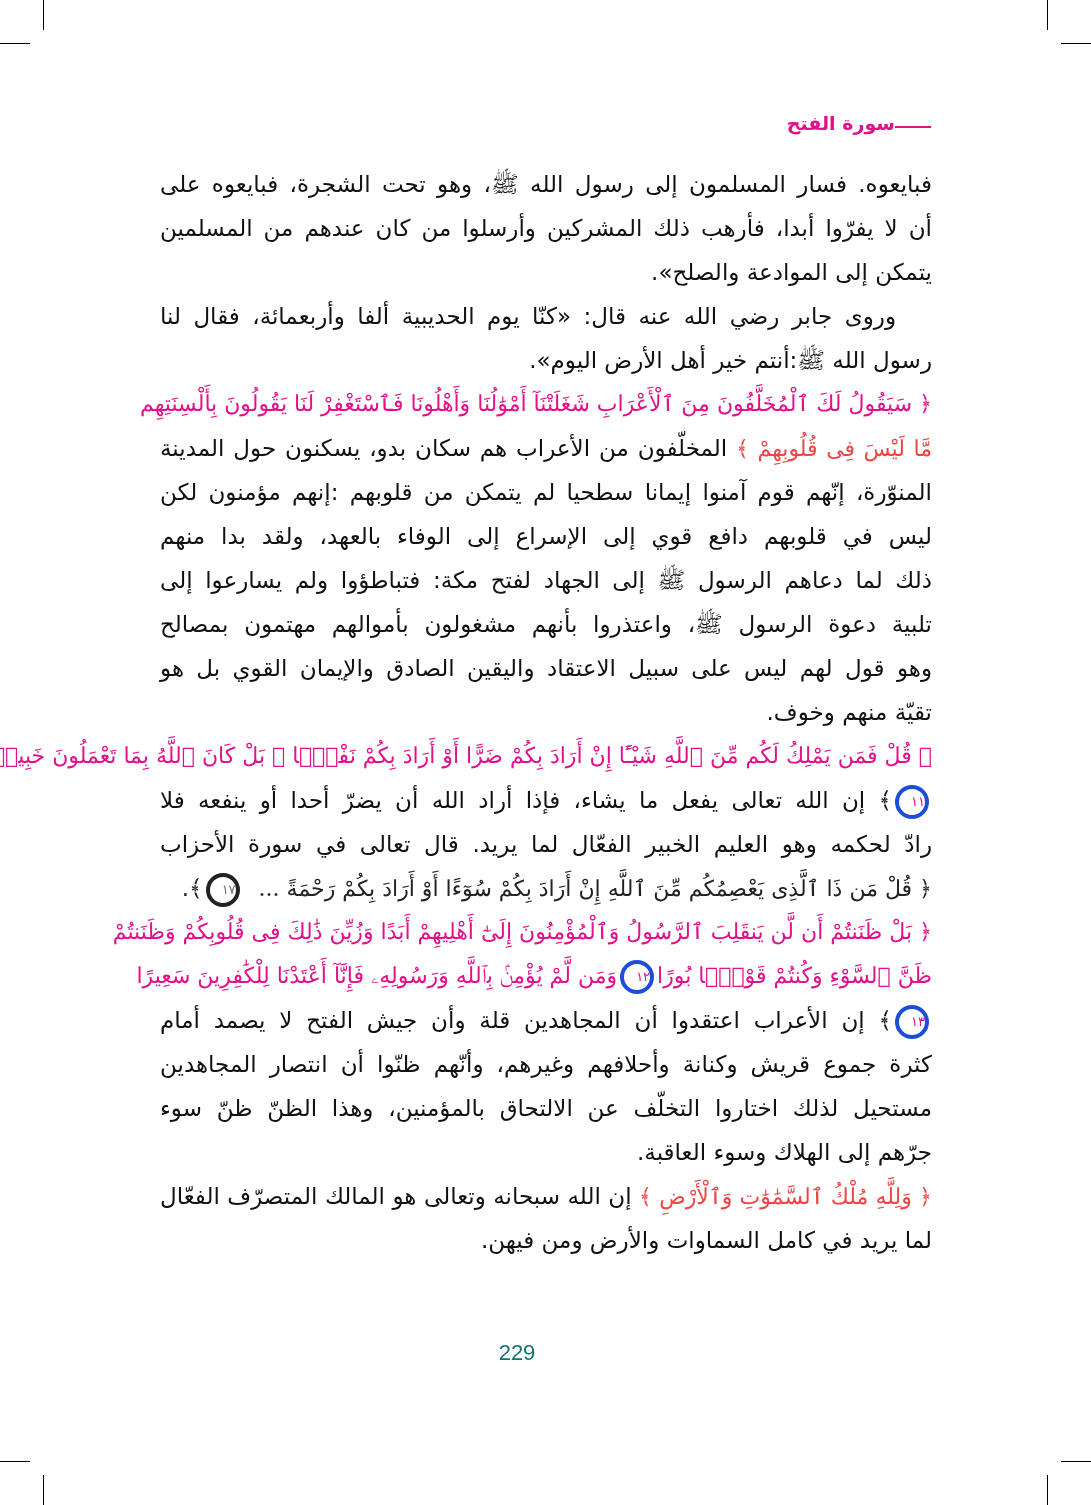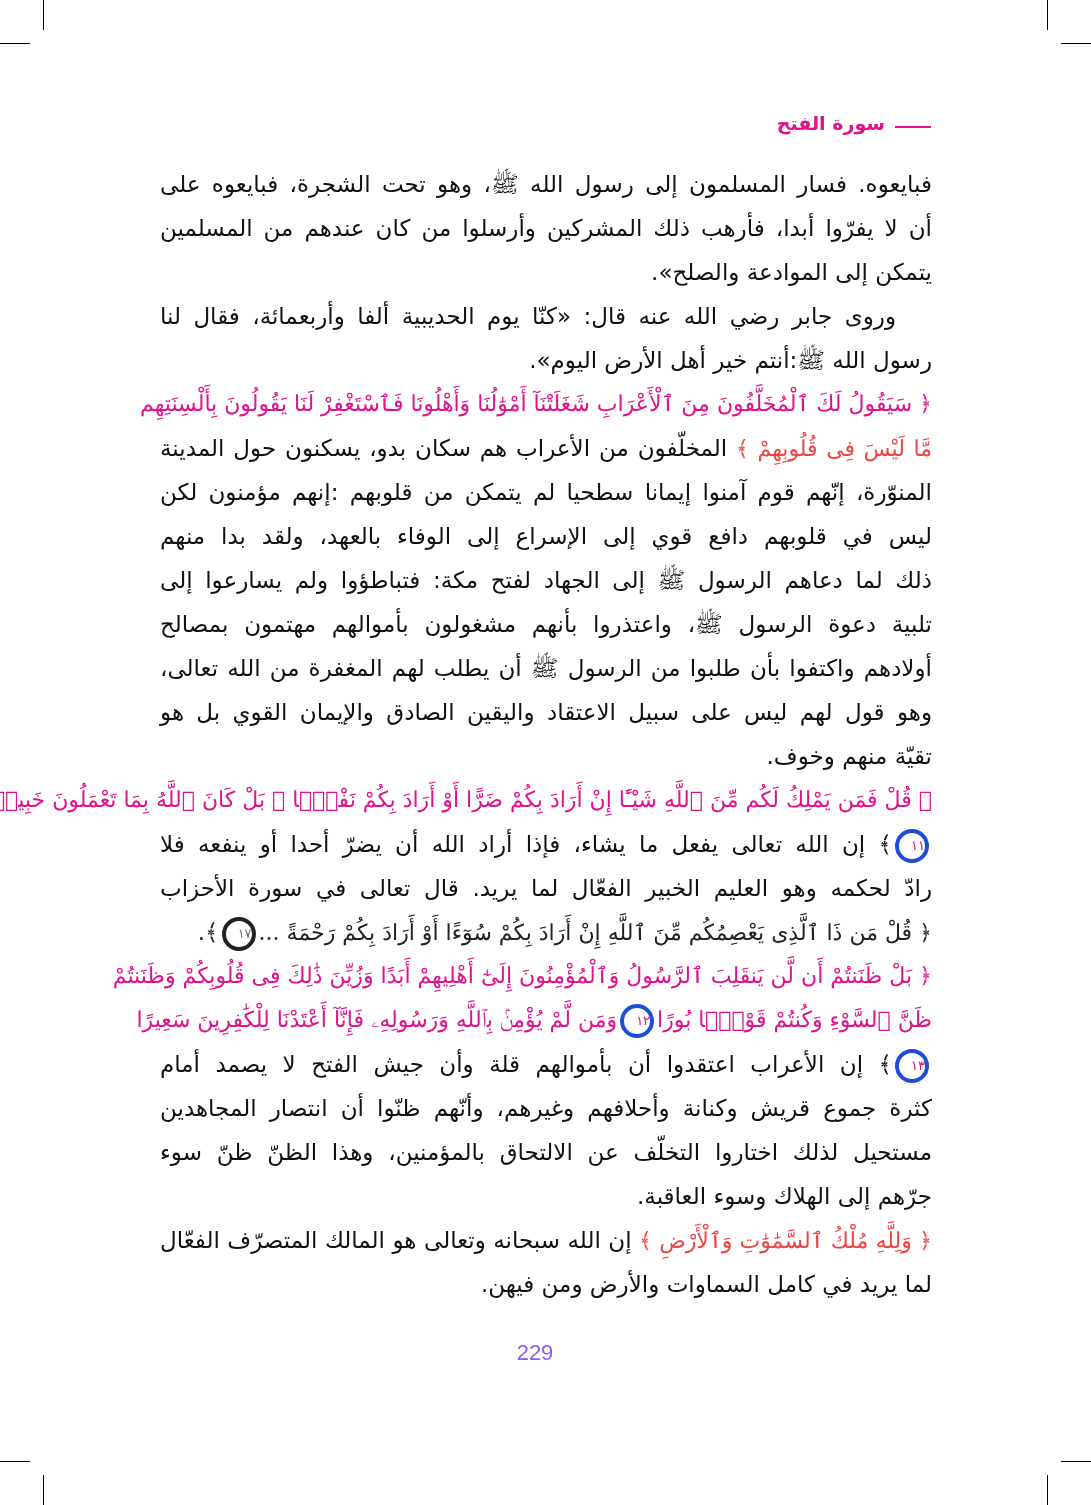--- a/index.html
+++ b/index.html
@@ -6,21 +6,21 @@
     body {
       width: 1091px; height: 1505px; position: relative; overflow: hidden;
       font-family: "DejaVu Sans", sans-serif; color: #111111;
     }
     .crop { position: absolute; background: #000; }
     .crop.v { width: 1px; height: 30px; }
     .crop.h { height: 1px; width: 30px; }
 
     .running-header {
       position: absolute; top: 112px; right: 160px;
-      display: flex; align-items: center; gap: 10px; direction: rtl; justify-content: flex-end;
+      display: flex; align-items: center; direction: rtl; justify-content: flex-end;
     }
     .running-header .rule { width: 36px; height: 2px; background: #e0118a; margin-top: 8px; }
     .running-header .title { color: #e0118a; font-size: 19px; font-weight: bold; }
 
     .page-text {
       position: absolute; top: 162px; left: 160px; width: 772px;
       direction: rtl; text-align: justify;
       font-size: 23px; line-height: 44px;
     }
     .line { display: block; white-space: nowrap; text-align-last: justify; text-align: justify; height: 44px; overflow: visible; }
@@ -30,22 +30,22 @@
     .ayah-num {
       display: inline-block; width: 26px; height: 26px; line-height: 26px;
       border: 4px solid #1d4ed8; border-radius: 50%;
       color: #e0118a; font-size: 13px; text-align: left; vertical-align: middle;
       margin: 0 3px;
     }
     .ayah-num.black { border-color: #222; color: #737373; }
     .indent { padding-right: 36px; }
 
     .page-number {
-      position: absolute; top: 1340px; left: 18px; width: 1034px;
-      text-align: center; font-family: "Liberation Sans", sans-serif; font-size: 22px; color: #8b5cf6;
+      position: absolute; top: 1340px; left: 0; width: 1034px;
+      text-align: center; font-family: "Liberation Sans", sans-serif; font-size: 22px; color: #0f766e;
     }
   </style>
 </head>
 <body>
 
 <div class="crop v" style="left:43px;top:0;"></div>
 <div class="crop h" style="left:0;top:43px;"></div>
 <div class="crop v" style="left:1047px;top:0;"></div>
 <div class="crop h" style="left:1061px;top:43px;"></div>
 <div class="crop h" style="left:0;top:1461px;"></div>
@@ -66,39 +66,38 @@
   <span class="line last">رسول الله ﷺ:أنتم خير أهل الأرض اليوم».</span>
   <span class="line verse-line">﴿ سَيَقُولُ لَكَ ٱلْمُخَلَّفُونَ مِنَ ٱلْأَعْرَابِ شَغَلَتْنَآ أَمْوَٰلُنَا وَأَهْلُونَا فَٱسْتَغْفِرْ لَنَا يَقُولُونَ بِأَلْسِنَتِهِم</span>
 
   <span class="line">
     <span class="verse">مَّا لَيْسَ فِى قُلُوبِهِمْ ﴾</span><span> المخلّفون من الأعراب هم سكان بدو، يسكنون حول المدينة</span>
   </span>
   <span class="line">المنوّرة، إنّهم قوم آمنوا إيمانا سطحيا لم يتمكن من قلوبهم :إنهم مؤمنون لكن</span>
   <span class="line">ليس في قلوبهم دافع قوي إلى الإسراع إلى الوفاء بالعهد، ولقد بدا منهم</span>
   <span class="line">ذلك لما دعاهم الرسول ﷺ إلى الجهاد لفتح مكة: فتباطؤوا ولم يسارعوا إلى</span>
   <span class="line">تلبية دعوة الرسول ﷺ، واعتذروا بأنهم مشغولون بأموالهم مهتمون بمصالح</span>
-  <span class="line">أولادهم واكتفوا بأن طلبوا من الرسول ﷺ أن يطلب لهم المغفرة من الله تعالى،</span>
   <span class="line">وهو قول لهم ليس على سبيل الاعتقاد واليقين الصادق والإيمان القوي بل هو</span>
   <span class="line last">تقيّة منهم وخوف.</span>
   <span class="line verse-line">﴿ قُلْ فَمَن يَمْلِكُ لَكُم مِّنَ ٱللَّهِ شَيْـًٔا إِنْ أَرَادَ بِكُمْ ضَرًّا أَوْ أَرَادَ بِكُمْ نَفْعًۢا ۚ بَلْ كَانَ ٱللَّهُ بِمَا تَعْمَلُونَ خَبِيرًۢا</span>
 
   <span class="line">
     <span class="ayah-num">١١</span><span>﴾ إن الله تعالى يفعل ما يشاء، فإذا أراد الله أن يضرّ أحدا أو ينفعه فلا</span>
   </span>
   <span class="line">رادّ لحكمه وهو العليم الخبير الفعّال لما يريد. قال تعالى في سورة الأحزاب</span>
   <span class="line last" style="color:#222;">
-    <span class="verse" style="color:#222;">﴿ قُلْ مَن ذَا ٱلَّذِى يَعْصِمُكُم مِّنَ ٱللَّهِ إِنْ أَرَادَ بِكُمْ سُوٓءًا أَوْ أَرَادَ بِكُمْ رَحْمَةً ...</span><span class="ayah-num black">١٧</span><span>﴾.</span>
+    <span class="verse" style="color:#222;margin-left:16px;">﴿ قُلْ مَن ذَا ٱلَّذِى يَعْصِمُكُم مِّنَ ٱللَّهِ إِنْ أَرَادَ بِكُمْ سُوٓءًا أَوْ أَرَادَ بِكُمْ رَحْمَةً ...</span><span class="ayah-num black">١٧</span><span>﴾.</span>
   </span>
   <span class="line verse-line">﴿ بَلْ ظَنَنتُمْ أَن لَّن يَنقَلِبَ ٱلرَّسُولُ وَٱلْمُؤْمِنُونَ إِلَىٰٓ أَهْلِيهِمْ أَبَدًا وَزُيِّنَ ذَٰلِكَ فِى قُلُوبِكُمْ وَظَنَنتُمْ</span>
   <span class="line verse-line">
     <span>ظَنَّ ٱلسَّوْءِ وَكُنتُمْ قَوْمًۢا بُورًا</span><span class="ayah-num">١٢</span><span>وَمَن لَّمْ يُؤْمِنۢ بِٱللَّهِ وَرَسُولِهِۦ فَإِنَّآ أَعْتَدْنَا لِلْكَٰفِرِينَ سَعِيرًا</span>
   </span>
 
   <span class="line">
-    <span class="ayah-num">١٣</span><span>﴾ إن الأعراب اعتقدوا أن بأموالهم قلة وأن جيش الفتح لا يصمد أمام</span>
+    <span class="ayah-num">١٣</span><span>﴾ إن الأعراب اعتقدوا أن المجاهدين قلة وأن جيش الفتح لا يصمد أمام</span>
   </span>
   <span class="line">كثرة جموع قريش وكنانة وأحلافهم وغيرهم، وأنّهم ظنّوا أن انتصار المجاهدين</span>
   <span class="line">مستحيل لذلك اختاروا التخلّف عن الالتحاق بالمؤمنين، وهذا الظنّ ظنّ سوء</span>
   <span class="line last">جرّهم إلى الهلاك وسوء العاقبة.</span>
 
   <span class="line">
     <span class="verse">﴿ وَلِلَّهِ مُلْكُ ٱلسَّمَٰوَٰتِ وَٱلْأَرْضِ ﴾</span><span> إن الله سبحانه وتعالى هو المالك المتصرّف الفعّال</span>
   </span>
   <span class="line last">لما يريد في كامل السماوات والأرض ومن فيهن.</span>
 </div>

